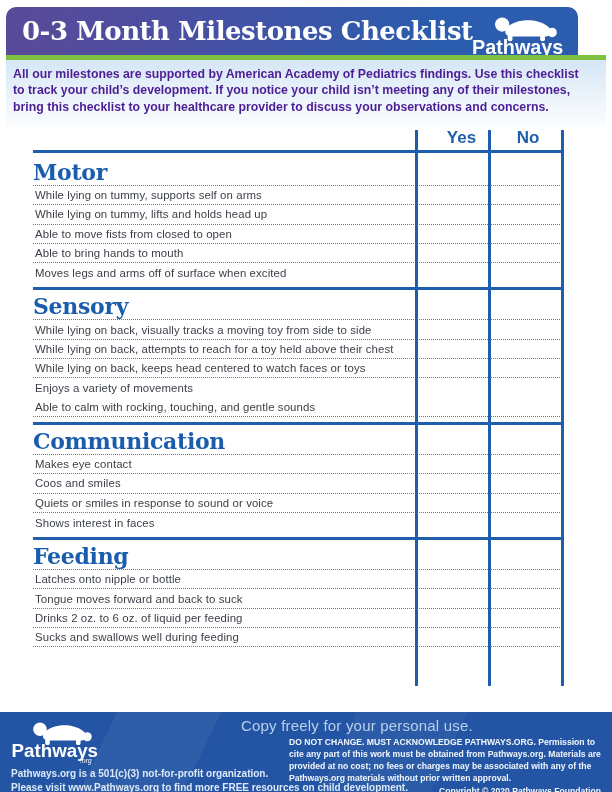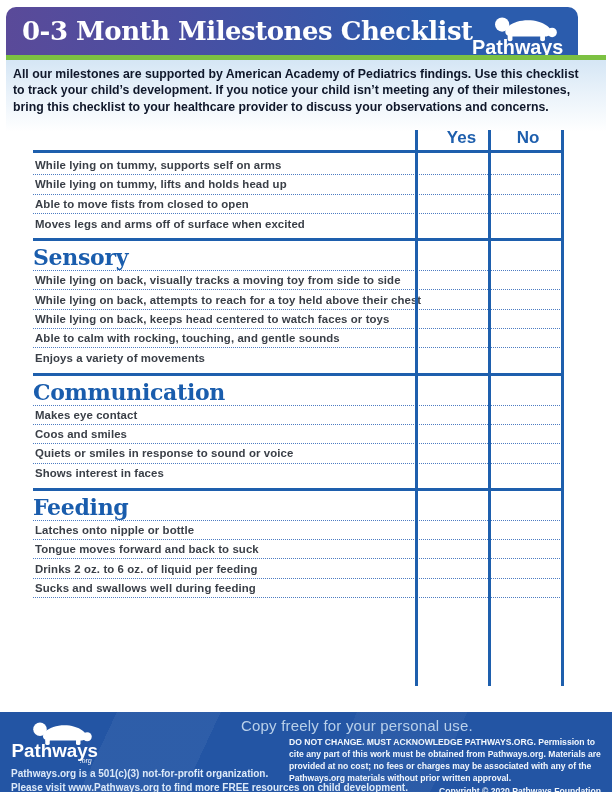--- a/index.html
+++ b/index.html
@@ -25,21 +25,21 @@
   .green-divider{
     position:absolute;left:6px;top:55px;width:600px;height:5px;background:#7cc142;
   }
   
   .intro-band{
     position:absolute;left:6px;top:60px;width:600px;height:72px;
     background:linear-gradient(180deg,#d5e6f5 0%,#e9f2fa 45%,#ffffff 100%);
   }
   .intro-text{
     position:absolute;left:13px;top:66px;width:578px;
-    font-size:12.3px;line-height:1.33;font-weight:600;color:#0f172a;
+    font-size:12.3px;line-height:1.33;font-weight:600;color:#4c1d95;
   }
   
   .col-label{
     position:absolute;top:128px;height:22px;text-align:center;
     font-size:17px;font-weight:800;color:#1e5fad;
   }
   .col-label.yes{left:415px;width:93px;}
   .col-label.no{left:488px;width:80px;}
   .top-rule{
     position:absolute;left:33px;top:150px;width:531px;height:3px;background:#1e5fad;
@@ -59,21 +59,21 @@
     color:#1a5dad;letter-spacing:-0.3px;
     border-bottom:1.5px dotted #4d7cc2;
   }
   .row{
     position:relative;height:19.3px;box-sizing:border-box;
     display:flex;align-items:center;
     border-bottom:1.5px dotted #4d7cc2;
   }
   .row.no-border{border-bottom:none;}
   .row-label{
-    padding-left:2px;font-size:11.4px;font-weight:700;color:#3a3f47;
+    padding-left:2px;font-size:11.4px;font-weight:400;color:#3a3f47;
     letter-spacing:0.1px;white-space:nowrap;
   }
   .cell{position:absolute;top:0;height:100%;}
   .cell.yes{left:383px;width:72px;}
   .cell.no{left:456px;width:72px;}
   .section-divider{
     border-top:3px solid #1e5fad;margin-top:5px;height:0;
   }
   
   .footer{
@@ -129,32 +129,38 @@
   <div class="intro-text">All our milestones are supported by American Academy of Pediatrics findings. Use this checklist to track your child’s development. If you notice your child isn’t meeting any of their milestones, bring this checklist to your healthcare provider to discuss your observations and concerns.</div>
 
   <div class="col-label yes">Yes</div>
   <div class="col-label no">No</div>
   <div class="top-rule"></div>
   <div class="v-line l1"></div>
   <div class="v-line l2"></div>
   <div class="v-line l3"></div>
 
   <div class="table-body">
+      <div class="section-heading">Motor</div>
       <div class="row">
         <span class="row-label">While lying on tummy, supports self on arms</span>
         <div class="cell yes"></div>
         <div class="cell no"></div>
       </div>
       <div class="row">
         <span class="row-label">While lying on tummy, lifts and holds head up</span>
         <div class="cell yes"></div>
         <div class="cell no"></div>
       </div>
       <div class="row">
         <span class="row-label">Able to move fists from closed to open</span>
+        <div class="cell yes"></div>
+        <div class="cell no"></div>
+      </div>
+      <div class="row">
+        <span class="row-label">Able to bring hands to mouth</span>
         <div class="cell yes"></div>
         <div class="cell no"></div>
       </div>
       <div class="row no-border">
         <span class="row-label">Moves legs and arms off of surface when excited</span>
         <div class="cell yes"></div>
         <div class="cell no"></div>
       </div>
       <div class="section-divider"></div>
       <div class="section-heading">Sensory</div>
@@ -166,27 +172,27 @@
       <div class="row">
         <span class="row-label">While lying on back, attempts to reach for a toy held above their chest</span>
         <div class="cell yes"></div>
         <div class="cell no"></div>
       </div>
       <div class="row">
         <span class="row-label">While lying on back, keeps head centered to watch faces or toys</span>
         <div class="cell yes"></div>
         <div class="cell no"></div>
       </div>
-      <div class="row">
-        <span class="row-label">Able to calm with rocking, touching, and gentle sounds</span>
-        <div class="cell yes"></div>
-        <div class="cell no"></div>
-      </div>
       <div class="row no-border">
         <span class="row-label">Enjoys a variety of movements</span>
+        <div class="cell yes"></div>
+        <div class="cell no"></div>
+      </div>
+      <div class="row">
+        <span class="row-label">Able to calm with rocking, touching, and gentle sounds</span>
         <div class="cell yes"></div>
         <div class="cell no"></div>
       </div>
       <div class="section-divider"></div>
       <div class="section-heading">Communication</div>
       <div class="row">
         <span class="row-label">Makes eye contact</span>
         <div class="cell yes"></div>
         <div class="cell no"></div>
       </div>

